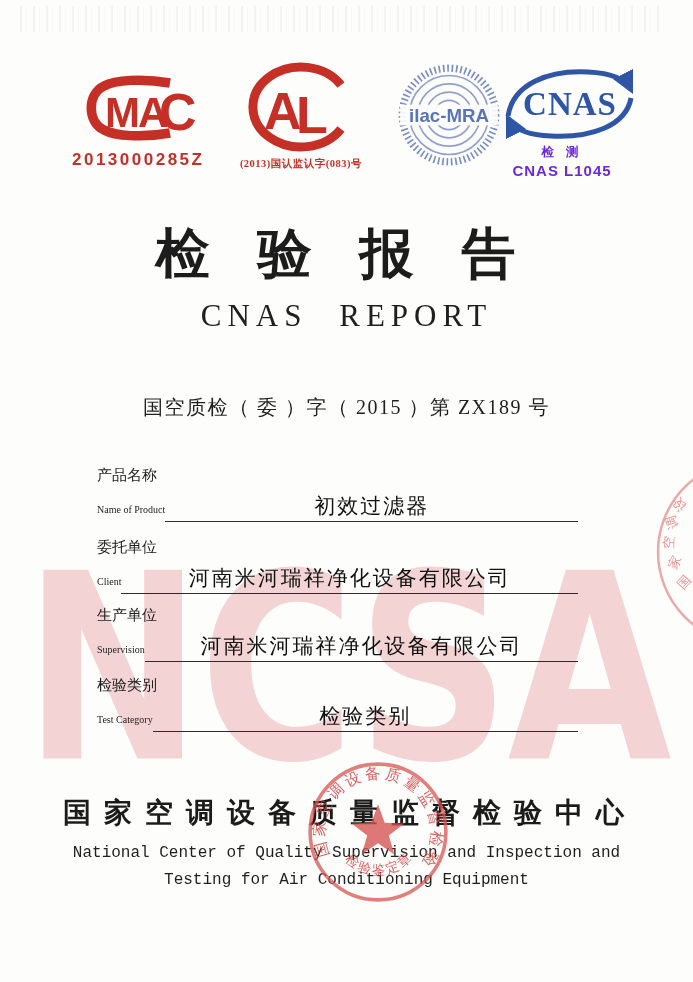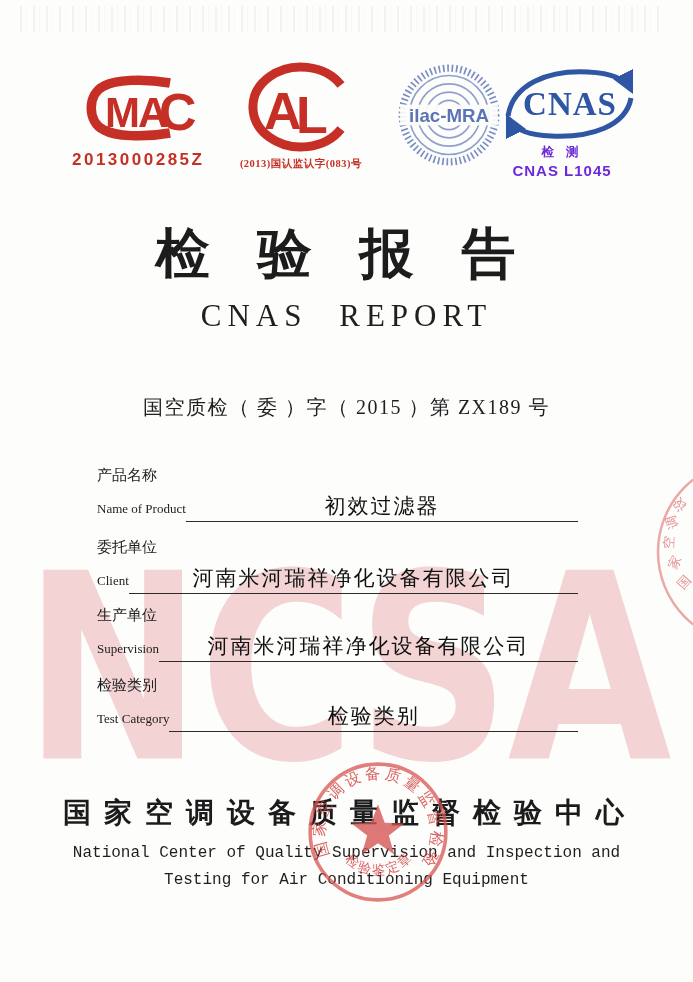--- a/index.html
+++ b/index.html
@@ -35,21 +35,21 @@
     font-family:"Liberation Sans","DejaVu Sans",sans-serif;
     font-weight:bold;font-size:54px;letter-spacing:48px;padding-left:26px;box-sizing:border-box;color:#1c1c1c;}
   #title-en{left:0;top:298px;width:693px;text-align:center;
     font-size:31px;letter-spacing:6px;word-spacing:18px;color:#1f1f1f;}
   #report-no{left:0;top:374px;width:693px;text-align:center;
     font-size:20px;letter-spacing:1.5px;color:#1f1f1f;margin-top:20px;}
   
   .field{left:97px;width:481px;}
   .label-zh{font-size:15px;color:#1d1d1d;}
   .frow{display:flex;align-items:baseline;margin-top:7px;}
-  .label-en{font-size:13px;white-space:nowrap;color:#1d1d1d;}
+  .label-en{font-size:10px;white-space:nowrap;color:#1d1d1d;}
   .fline{flex:1;border-bottom:1.5px solid #2b2b2b;text-align:center;padding-bottom:1px;}
   .fvalue{font-size:21px;letter-spacing:2px;color:#111;}
   
   #org-zh{left:0;top:794px;width:693px;text-align:center;
     font-size:28px;font-weight:600;letter-spacing:13px;padding-left:7px;box-sizing:border-box;color:#1b1b1b;}
   .org-en{left:0;width:693px;text-align:center;
     font-family:"Liberation Mono","DejaVu Sans Mono",monospace;font-size:16px;color:#1f1f1f;}
   #org-en1{top:844px;} #org-en2{top:871px;text-align:center;}
   
   .seal{pointer-events:none;}

